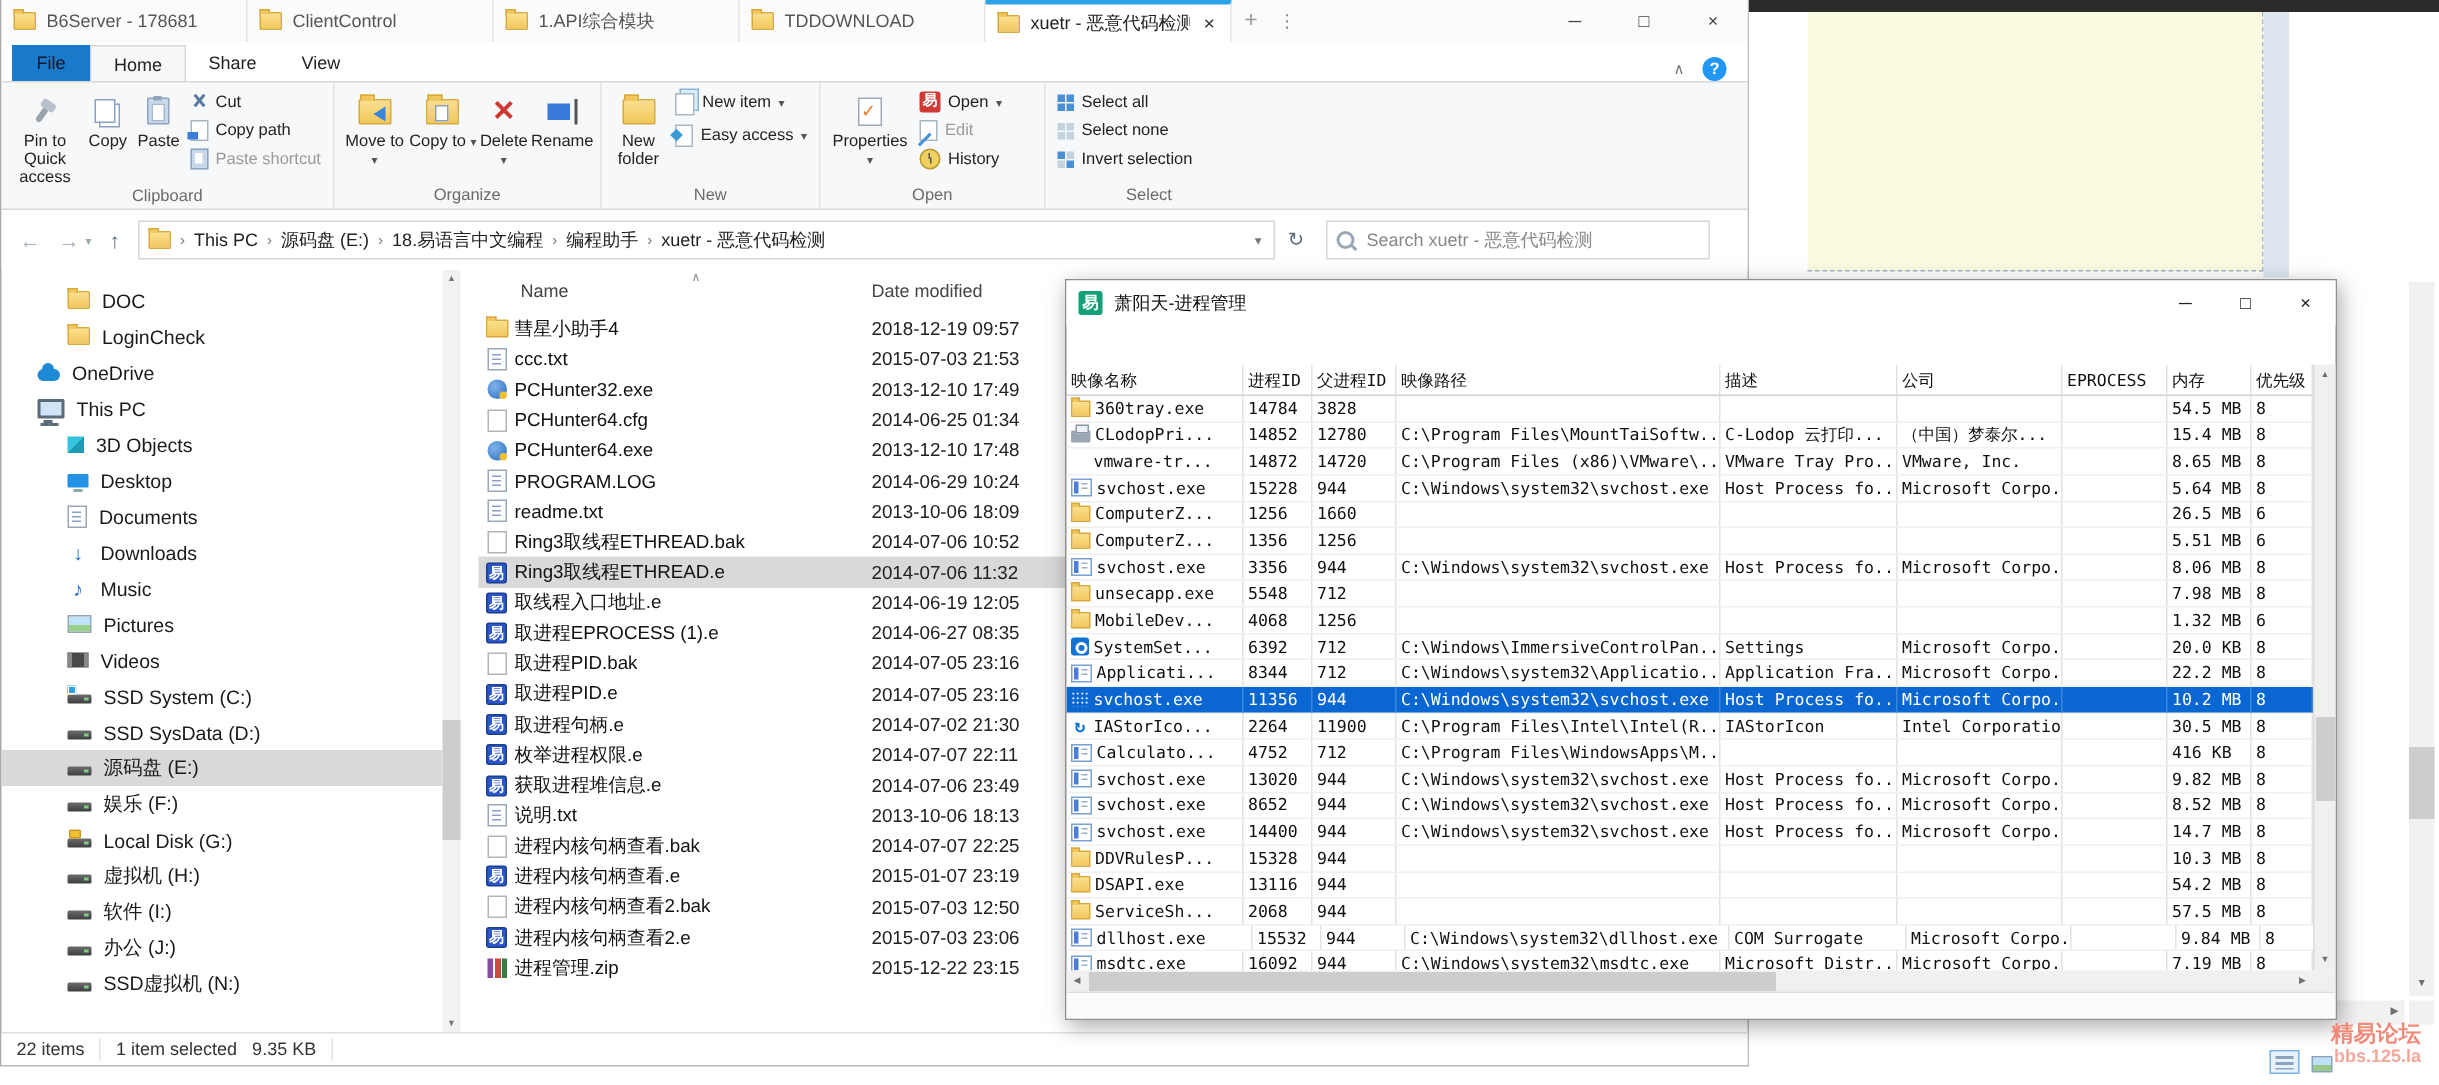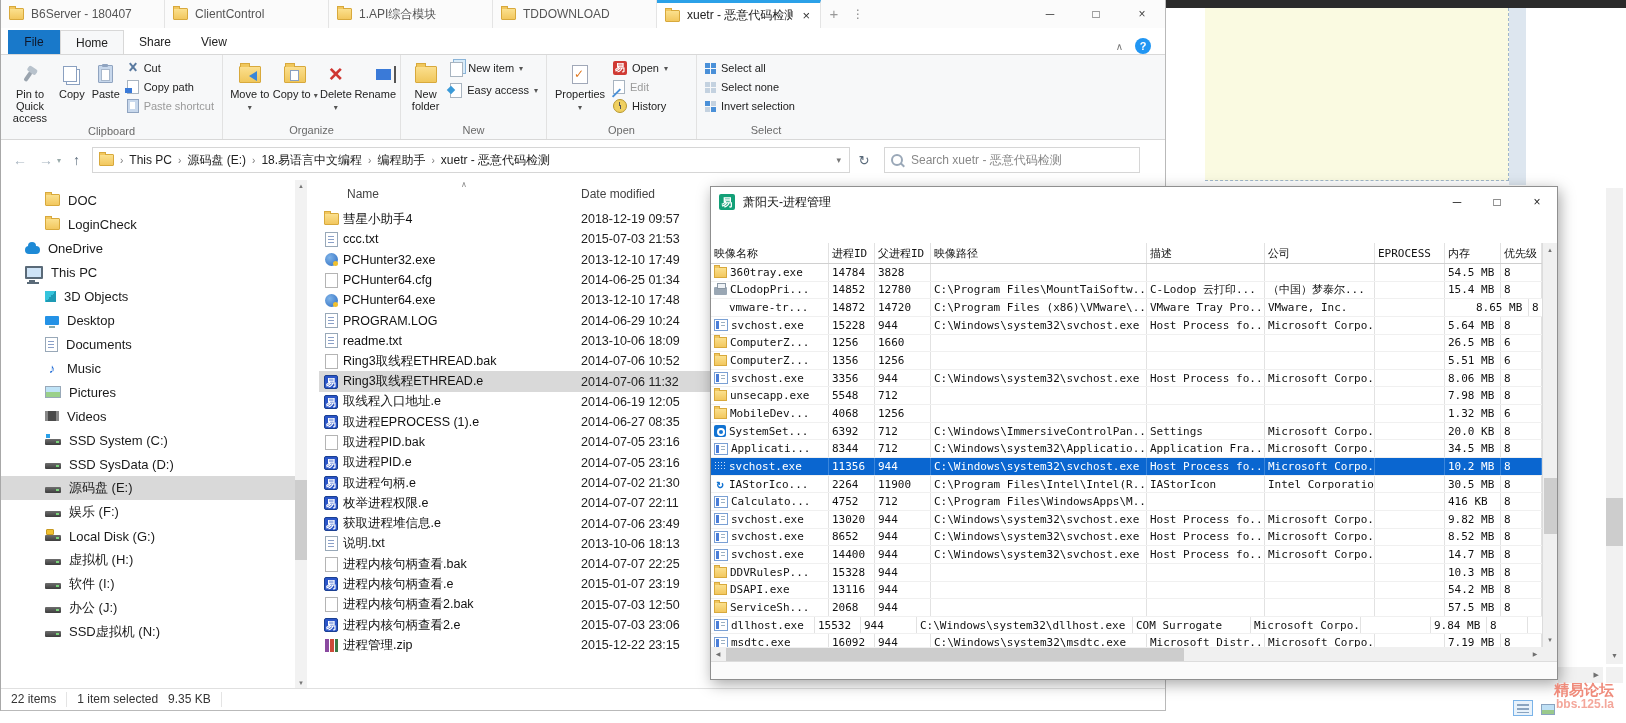--- a/index.html
+++ b/index.html
@@ -236,21 +236,21 @@
         <span class="tgl-img"></span>
       </div>
   </div>
 
   <div class="explorer">
 
     <div class="tabbar">
       <div id="tabstrip" style="display:flex;align-items:stretch;">
           <div class="xtab">
             <span class="sic ic-folder"></span>
-            <span class="xtl">B6Server - 180407</span>
+            <span class="xtl">B6Server - 178681</span>
           </div>
           <div class="xtab">
             <span class="sic ic-folder"></span>
             <span class="xtl">ClientControl</span>
           </div>
           <div class="xtab">
             <span class="sic ic-folder"></span>
             <span class="xtl">1.API综合模块</span>
           </div>
           <div class="xtab">
@@ -337,21 +337,21 @@
                 <span class="ri ri-folder ri-copyto"></span>
               </div>
             <div class="lbl"><span>Copy to</span> <span class="darr">▾</span></div>
           </div>
           <div class="bigbtn" style="width:44px;">
             <div class="bicon">
                 <span class="ri ri-del">×</span>
               </div>
             <div class="lbl"><span>Delete</span><br><span class="darr">▾</span></div>
           </div>
-          <div class="bigbtn" style="width:52px;align-items:flex-end;">
+          <div class="bigbtn" style="width:52px;">
             <div class="bicon">
                 <span class="ri ri-ren"></span>
               </div>
             <div class="lbl">Rename</div>
           </div>
         </div>
         <div class="rname">Organize</div>
       </div>
 
       <div class="rgroup" style="width:146px;">
@@ -478,20 +478,24 @@
           </div>
           <div class="sbitem ind1">
             <span class="sic si-desktop"></span>
             <span>Desktop</span>
           </div>
           <div class="sbitem ind1">
             <span class="sic si-doc"></span>
             <span>Documents</span>
           </div>
           <div class="sbitem ind1">
+            <span class="sic si-download"></span>
+            <span>Downloads</span>
+          </div>
+          <div class="sbitem ind1">
             <span class="sic si-music"></span>
             <span>Music</span>
           </div>
           <div class="sbitem ind1">
             <span class="sic si-pic"></span>
             <span>Pictures</span>
           </div>
           <div class="sbitem ind1">
             <span class="sic si-video"></span>
             <span>Videos</span>
@@ -765,21 +769,21 @@
             <div class="pcell" style="width: 118px;">
               <span class="picon pi-none"></span>
               <span>vmware-tr...</span>
             </div>
             <div class="pcell" style="width: 46px;">14872</div>
             <div class="pcell" style="width: 56px;">14720</div>
             <div class="pcell" style="width: 216px;">C:\Program Files (x86)\VMware\...</div>
             <div class="pcell" style="width: 118px;">VMware Tray Pro...</div>
             <div class="pcell" style="width: 110px;">VMware, Inc.</div>
             <div class="pcell" style="width: 70px;"></div>
-            <div class="pcell" style="width: 56px; margin-left: 28px;">8.65 MB</div>
+            <div class="pcell" style="width: 56px;">8.65 MB</div>
             <div class="pcell" style="width: 41px;">8</div>
           </div>
           <div class="prow">
             <div class="pcell" style="width: 118px;">
               <span class="picon pi-window"></span>
               <span>svchost.exe</span>
             </div>
             <div class="pcell" style="width: 46px;">15228</div>
             <div class="pcell" style="width: 56px;">944</div>
             <div class="pcell" style="width: 216px;">C:\Windows\system32\svchost.exe</div>
@@ -877,21 +881,21 @@
             <div class="pcell" style="width: 118px;">
               <span class="picon pi-window"></span>
               <span>Applicati...</span>
             </div>
             <div class="pcell" style="width: 46px;">8344</div>
             <div class="pcell" style="width: 56px;">712</div>
             <div class="pcell" style="width: 216px;">C:\Windows\system32\Applicatio...</div>
             <div class="pcell" style="width: 118px;">Application Fra...</div>
             <div class="pcell" style="width: 110px;">Microsoft Corpo...</div>
             <div class="pcell" style="width: 70px;"></div>
-            <div class="pcell" style="width: 56px;">34.5 MB</div>
+            <div class="pcell" style="width: 56px;">22.2 MB</div>
             <div class="pcell" style="width: 41px;">8</div>
           </div>
           <div class="prow sel">
             <div class="pcell" style="width: 118px;">
               <span class="picon pi-dotted"></span>
               <span>svchost.exe</span>
             </div>
             <div class="pcell" style="width: 46px;">11356</div>
             <div class="pcell" style="width: 56px;">944</div>
             <div class="pcell" style="width: 216px;">C:\Windows\system32\svchost.exe</div>
@@ -1007,21 +1011,21 @@
             <div class="pcell" style="width: 46px;">2068</div>
             <div class="pcell" style="width: 56px;">944</div>
             <div class="pcell" style="width: 216px;"></div>
             <div class="pcell" style="width: 118px;"></div>
             <div class="pcell" style="width: 110px;"></div>
             <div class="pcell" style="width: 70px;"></div>
             <div class="pcell" style="width: 56px;">57.5 MB</div>
             <div class="pcell" style="width: 41px;">8</div>
           </div>
           <div class="prow">
-            <div class="pcell" style="width: 104px;">
+            <div class="pcell" style="width: 124px;">
               <span class="picon pi-window"></span>
               <span>dllhost.exe</span>
             </div>
             <div class="pcell" style="width: 46px;">15532</div>
             <div class="pcell" style="width: 56px;">944</div>
             <div class="pcell" style="width: 216px;">C:\Windows\system32\dllhost.exe</div>
             <div class="pcell" style="width: 118px;">COM Surrogate</div>
             <div class="pcell" style="width: 110px;">Microsoft Corpo...</div>
             <div class="pcell" style="width: 70px;"></div>
             <div class="pcell" style="width: 56px;">9.84 MB</div>

